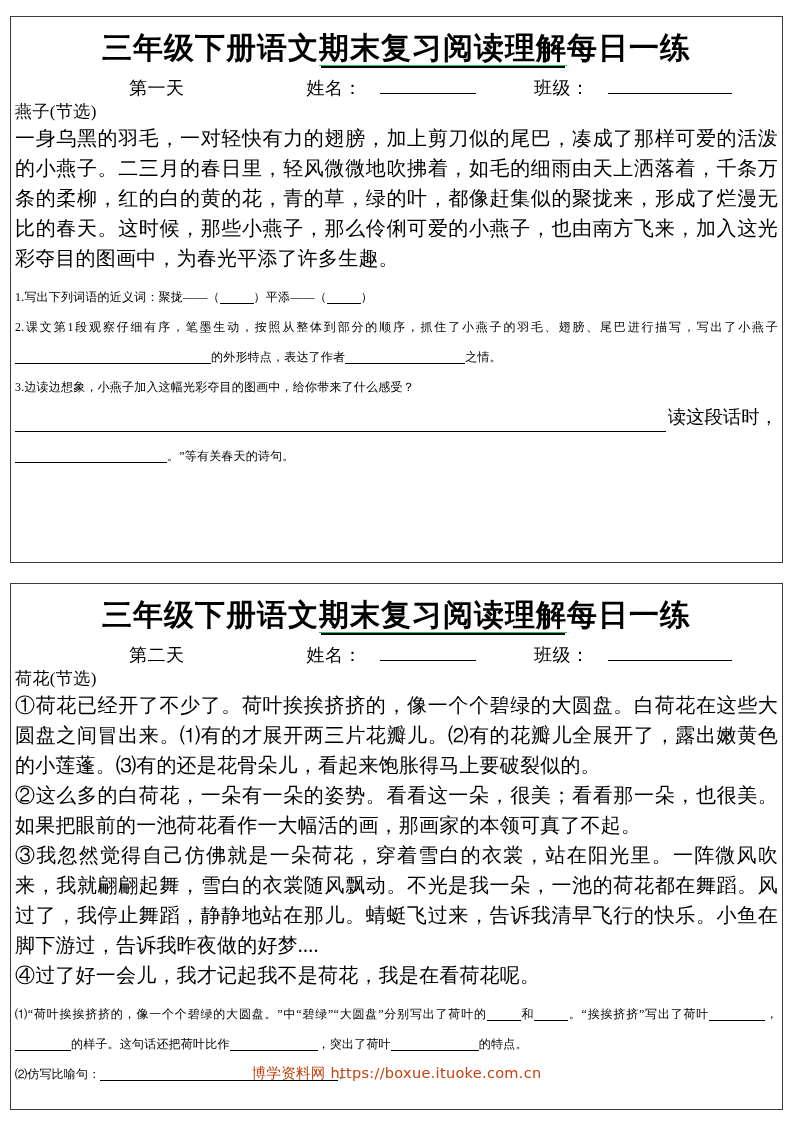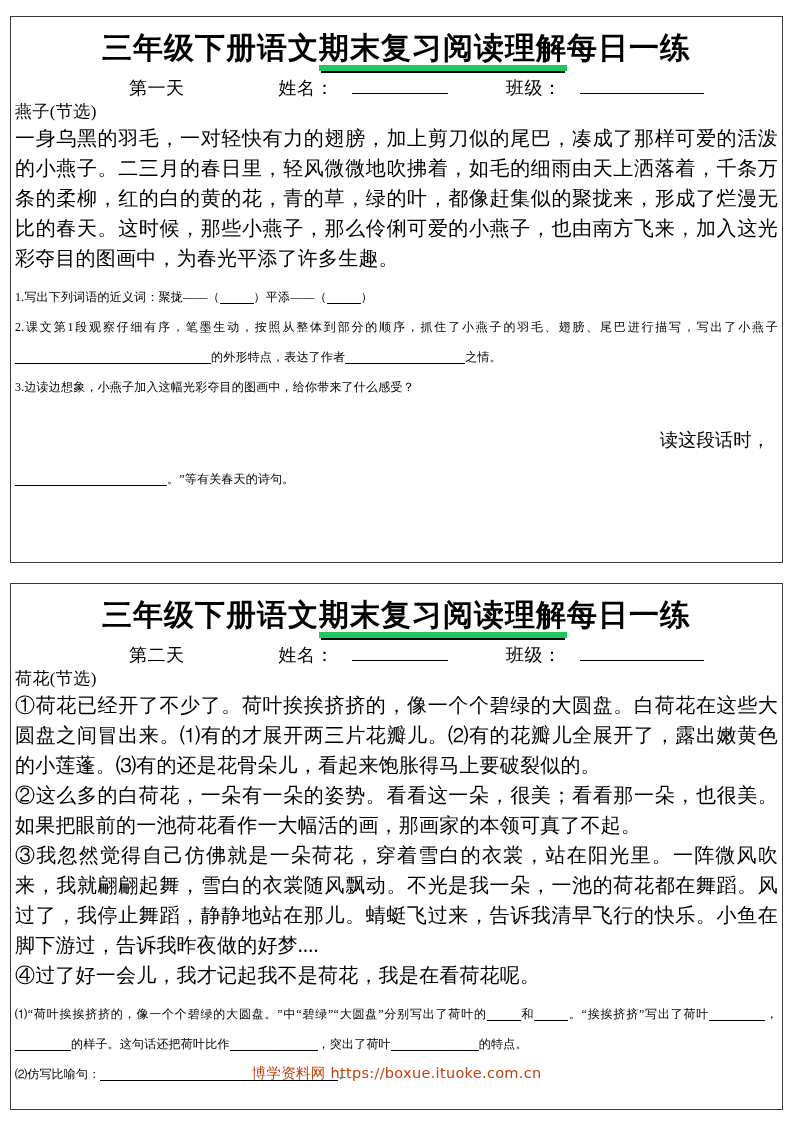--- a/index.html
+++ b/index.html
@@ -37,36 +37,36 @@
     font-family: "Liberation Serif", "DejaVu Serif", serif;
     font-size: 30px;
     font-weight: 700;
     letter-spacing: 1px;
     margin: 14px 0 0 0;
     line-height: 1.1;
     white-space: nowrap;
   }
   .title .plain { }
   .title .dbl-underline {
-    border-bottom: 6px solid #22c55e;
+    border-bottom: 1px solid #22c55e;
     box-shadow: 0 4px 0 -2px #000;
     padding-bottom: 1px;
   }
 
   .meta-row {
     display: flex;
     align-items: baseline;
     font-size: 18px;
     margin-top: 12px;
     padding-left: 118px;
     letter-spacing: 0.5px;
     gap: 18px;
   }
   .meta-day { font-weight: 400; }
-  .meta-name { margin-left: 76px; }
+  .meta-name { margin-left: 104px; }
   .meta-class { margin-left: 40px; }
   .blank-inline {
     display: inline-block;
     border-bottom: 1.8px solid #000;
     vertical-align: baseline;
     height: 15px;
   }
   .w-name { width: 96px; }
   .w-class { width: 124px; }
 
@@ -104,26 +104,25 @@
   }
   .u-xs  { width: 34px; }
   .u-sm  { width: 56px; }
   .u-md  { width: 88px; }
   .u-lg  { width: 120px; }
   .u-xl  { width: 152px; }
   .u-2xl { width: 196px; }
   .u-3xl { width: 238px; }
 
   .answer-line {
-    margin: 0 12px;
+    margin: 0 4px;
     font-size: 18.4px;
     line-height: 30px;
     display: flex;
     align-items: flex-end;
-    flex-direction: column;
   }
   .answer-line .u-grow {
     flex: 1 1 auto;
     border-bottom: 1.6px solid #000;
     height: 22px;
   }
   .answer-line .tail { flex: 0 0 auto; padding-left: 2px; white-space: nowrap; }
 
   .watermark {
     position: absolute;

